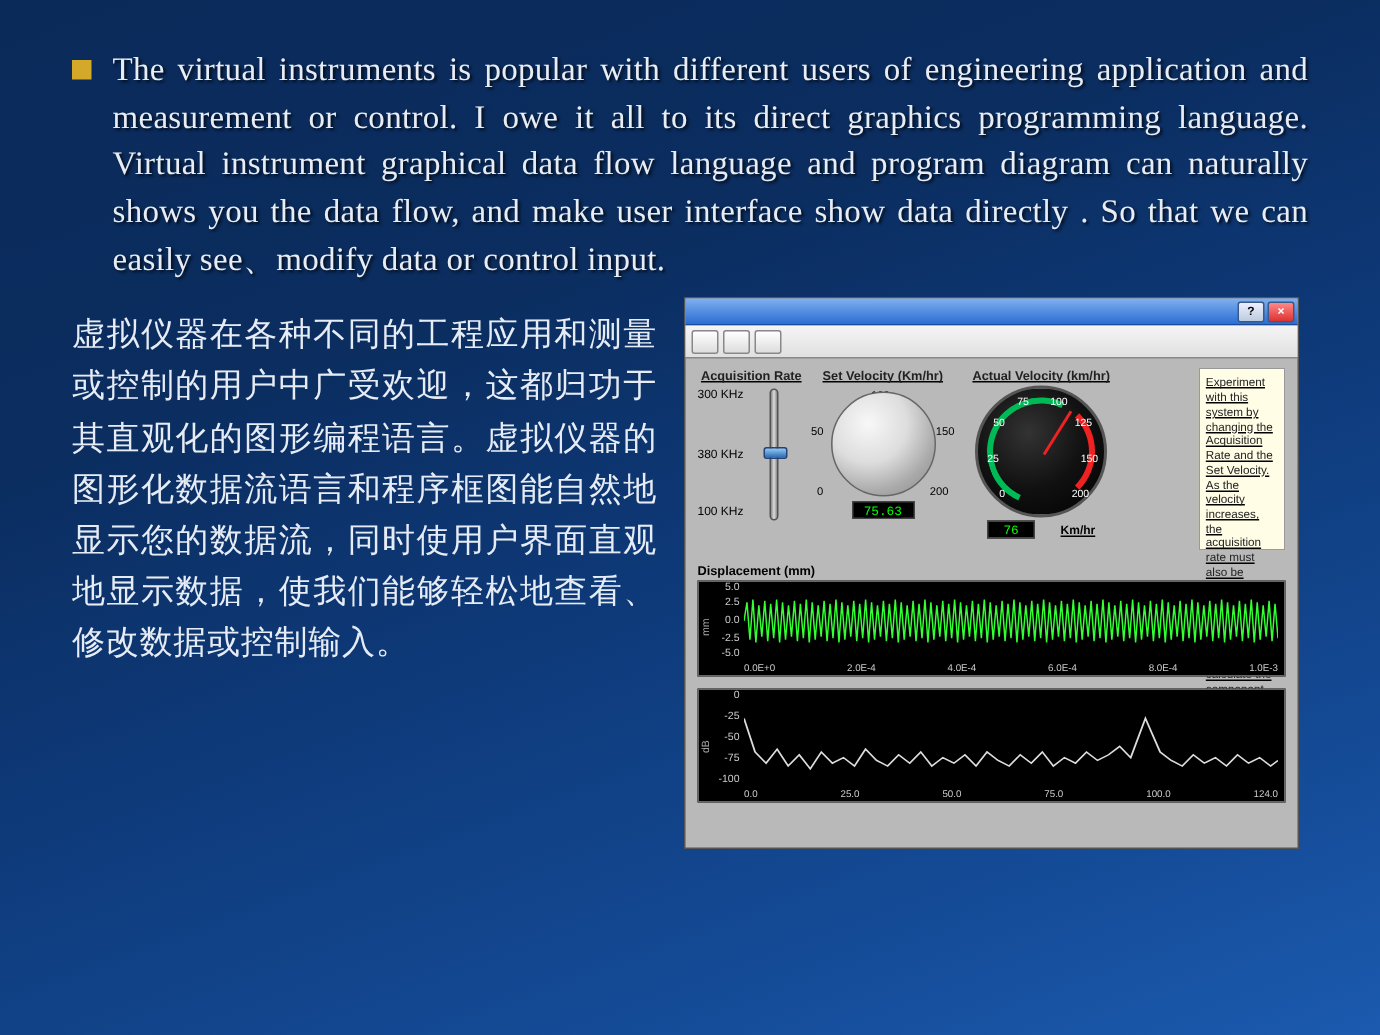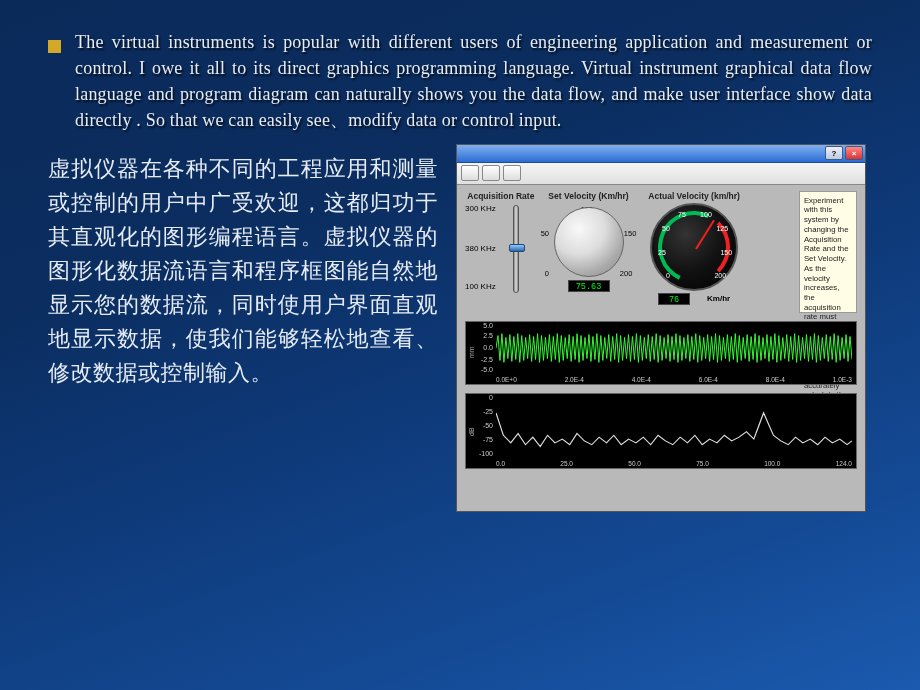--- a/index.html
+++ b/index.html
@@ -21,21 +21,21 @@
     margin-bottom: 6px;
   }
   .bullet-square {
     width: 13px;
     height: 13px;
     background: #d4a829;
     flex-shrink: 0;
     margin-top: 10px;
   }
   .english-text {
-    font-size: 18px;
+    font-size: 22px;
     line-height: 1.44;
     text-align: justify;
     text-shadow: 1.5px 1.5px 2px rgba(0,0,0,0.75);
     letter-spacing: 0.2px;
   }
   .lower {
     display: flex;
     gap: 18px;
     margin-top: 10px;
   }
@@ -105,20 +105,21 @@
     top: 40px;
     left: 0;
     right: 0;
     bottom: 0;
     padding: 6px 8px;
   }
   .row1 {
     display: flex;
     gap: 6px;
     height: 122px;
+    text-decoration: underline;
   }
   .slider-block {
     width: 72px;
   }
   .blk-label {
     font-size: 8.5px;
     font-weight: bold;
     color: #222;
     text-align: center;
     margin-bottom: 2px;
@@ -439,20 +440,21 @@
             <div class="gauge-readout">
               <div class="gauge-val">76</div>
               <span class="gauge-unit">Km/hr</span>
             </div>
           </div>
 
           <div class="info-box">Experiment with this system by changing the Acquisition Rate and the Set Velocity. As the velocity increases, the acquisition rate must also be increased to prevent aliasing of the waveform and to accurately calculate the component frequencies of the displacement.</div>
         </div>
 
         <div class="chart-block">
+          <div class="chart-title">Displacement (mm)</div>
           <div class="chart-area">
             <div class="chart-ylab">mm</div>
             <div class="chart-yticks">
               <div style="top:0">5.0</div>
               <div style="top:10px">2.5</div>
               <div style="top:22px">0.0</div>
               <div style="top:34px">-2.5</div>
               <div style="top:44px">-5.0</div>
             </div>
             <div class="wave-canvas">

